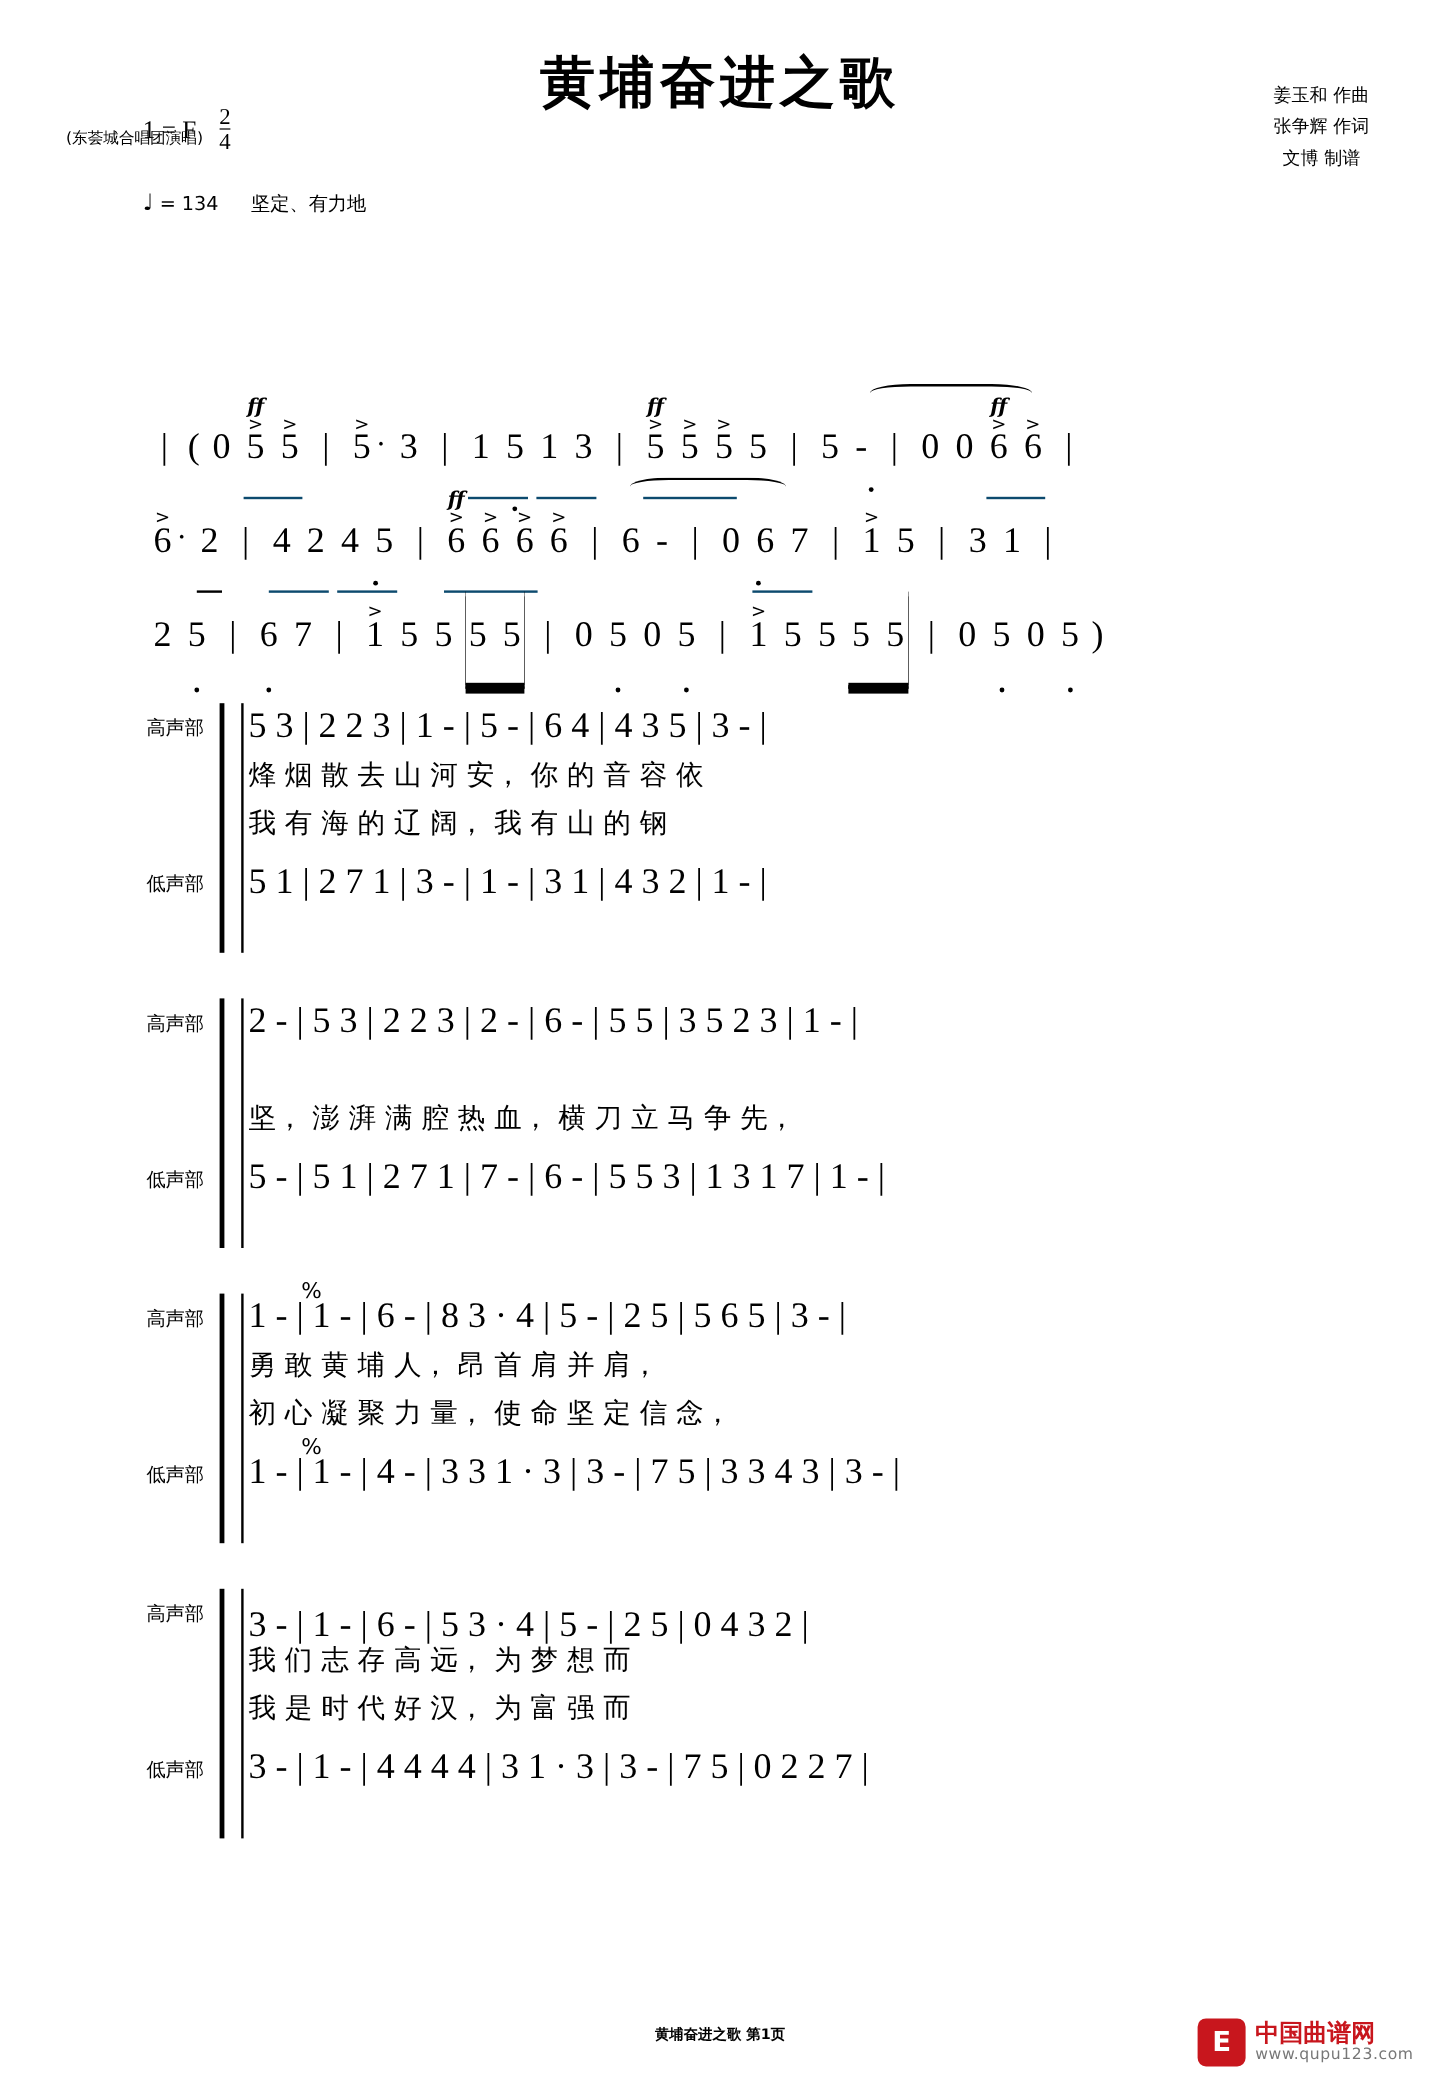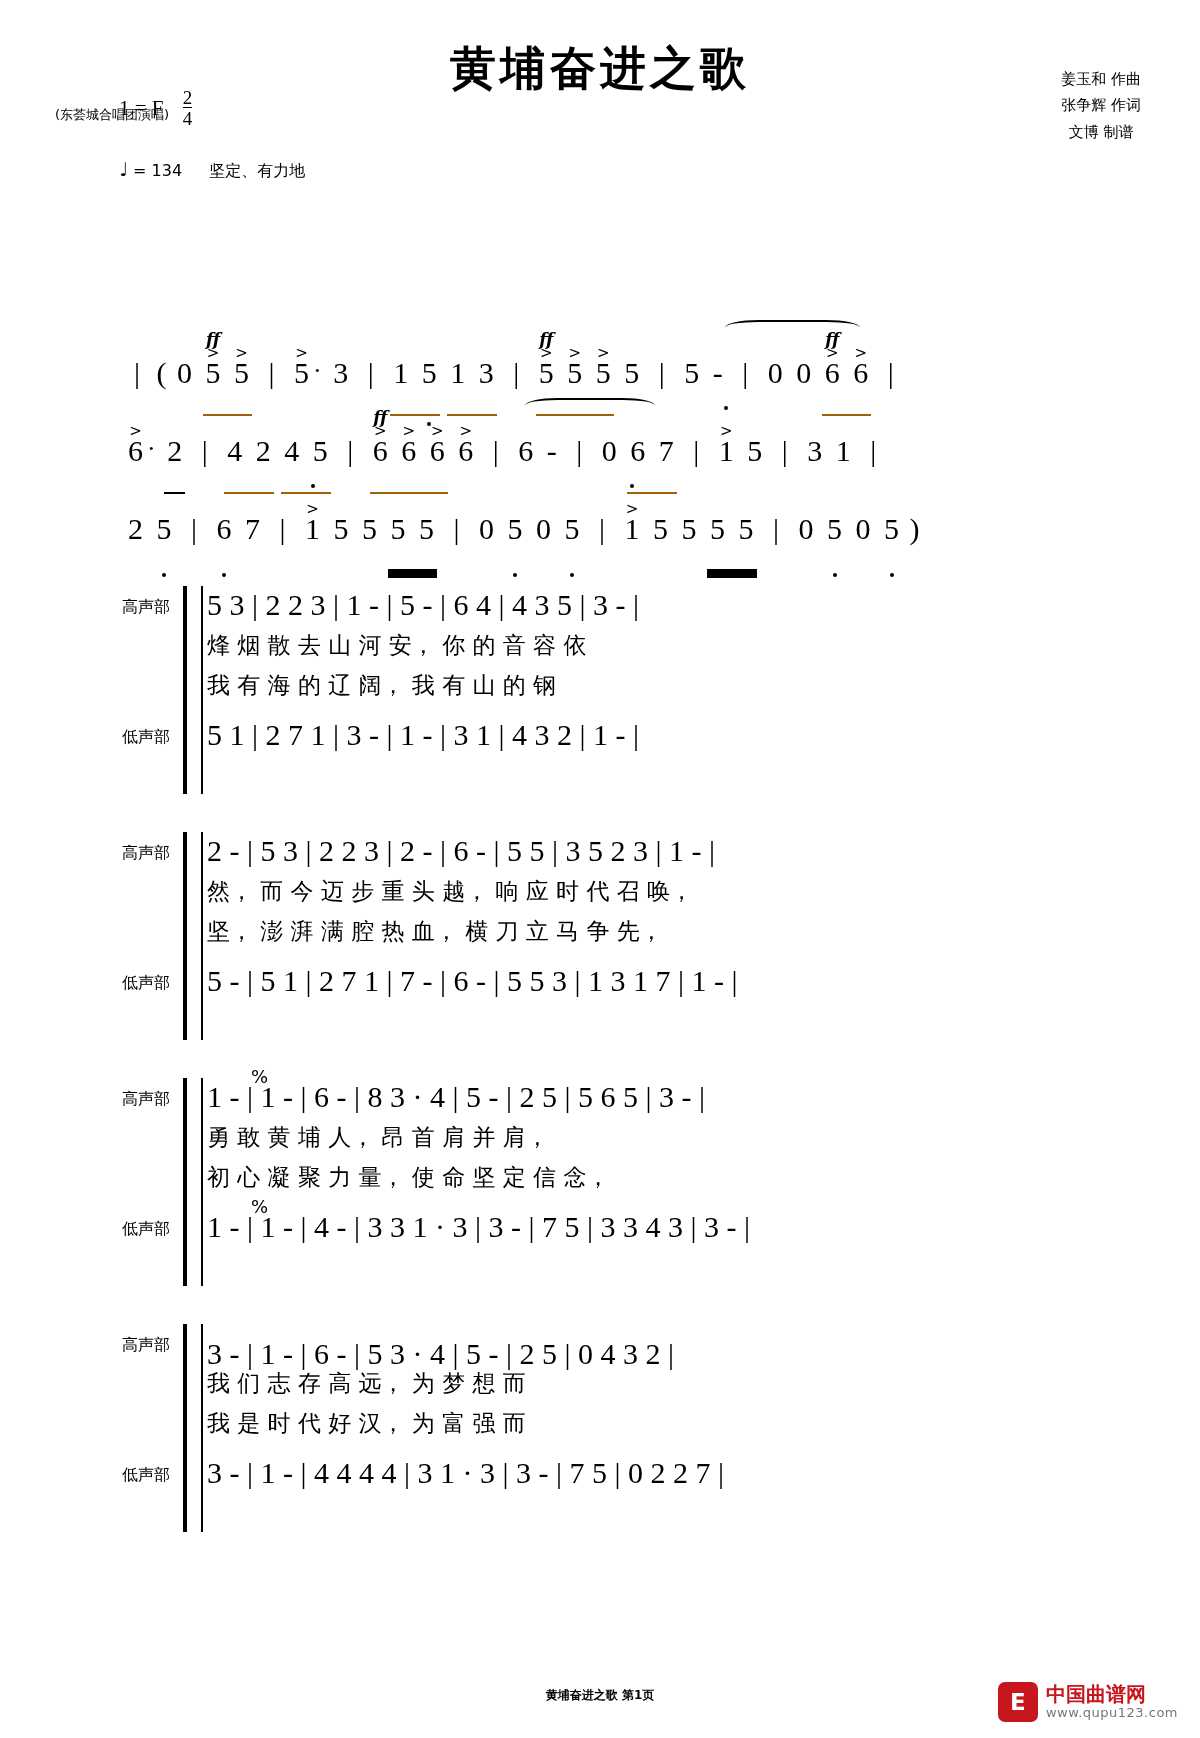--- a/index.html
+++ b/index.html
@@ -83,21 +83,21 @@
     line-height:78px;
   }
   .n{position:relative;display:inline-block;padding:0 3px;}
   .bar{display:inline-block;padding:0 9px;font-size:30px;}
   .paren{display:inline-block;font-size:30px;}
 
   
   .b1{border-bottom:2px solid #000;padding-bottom:2px;}
   .b2{box-shadow:0 3px 0 0 #000, 0 7px 0 0 #000;padding-bottom:1px;}
   .grp{display:inline-block;position:relative;}
-  .grp.b1{border-bottom:2px solid #a16207;text-align:right;}
+  .grp.b1{border-bottom:2px solid #0c4a6e;text-align:right;}
   .grp.b2{border-bottom:2px solid #000;}
   .grp.b2:after{
     content:"";position:absolute;left:0;right:0;bottom:-5px;height:2px;background:#000;
   }
   
   .dot-low:after{
     content:"";position:absolute;left:50%;transform:translateX(-50%);
     bottom:-9px;width:4px;height:4px;border-radius:50%;background:#000;
   }
   .dot-low.beamed:after{bottom:-14px;}
@@ -314,21 +314,20 @@
     <div class="lyric" style="top:52px;">烽 烟  散 去 山  河   安，   你 的  音 容  依</div>
     <div class="lyric" style="top:92px;">我 有  海 的  辽   阔，  我 有  山 的  钢</div>
     <div class="part-label lbl-lo" style="top:148px;">低声部</div>
     <div class="staff" style="top:140px;">5 1 | 2 7 1 | 3 - | 1 - | 3 1 | 4 3 2 | 1 - |</div>
   </div>
 
   <div class="system">
     <div class="brace"></div>
     <div class="part-label lbl-hi" style="top:18px;">高声部</div>
     <div class="staff" style="top:10px;">2 - | 5 3 | 2 2 3 | 2 - | 6 - | 5 5 | 3 5 2 3 | 1 - |</div>
-    <div class="lyric" style="top:52px;">然，  而 今  迈 步 重  头  越，  响 应  时 代 召  唤，</div>
     <div class="lyric" style="top:92px;">坚，  澎 湃  满 腔  热  血，  横 刀  立 马 争  先，</div>
     <div class="part-label lbl-lo" style="top:148px;">低声部</div>
     <div class="staff" style="top:140px;">5 - | 5 1 | 2 7 1 | 7 - | 6 - | 5 5 3 | 1 3 1 7 | 1 - |</div>
   </div>
 
   <div class="system">
     <div class="brace"></div>
     <div class="part-label lbl-hi" style="top:18px;">高声部</div>
     <div class="seg" style="left:196px;top:-4px;">%</div>
     <div class="staff" style="top:10px;">1 - | 1 - | 6 - | 8 3 · 4 | 5 - | 2 5 | 5 6 5 | 3 - |</div>

